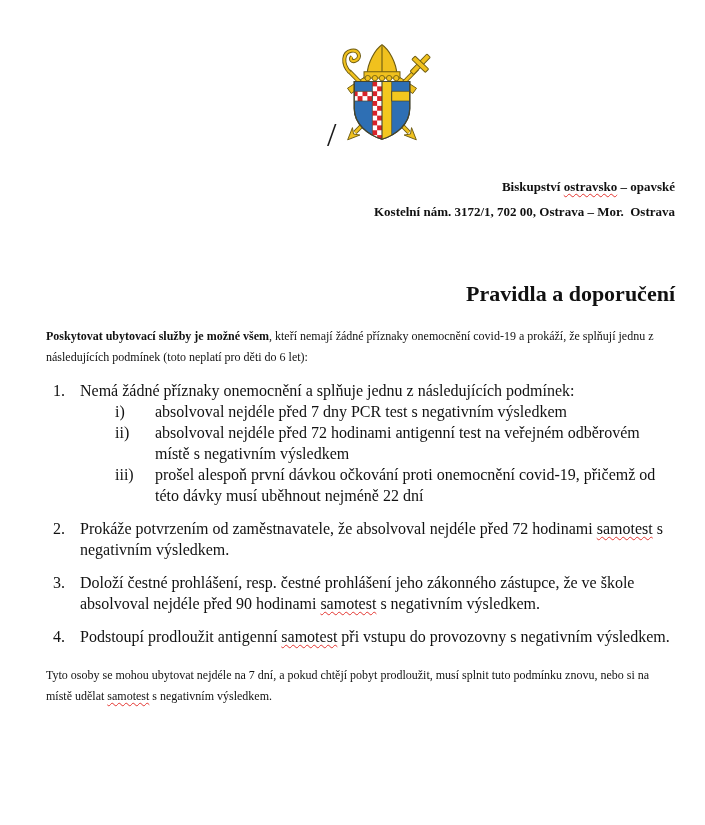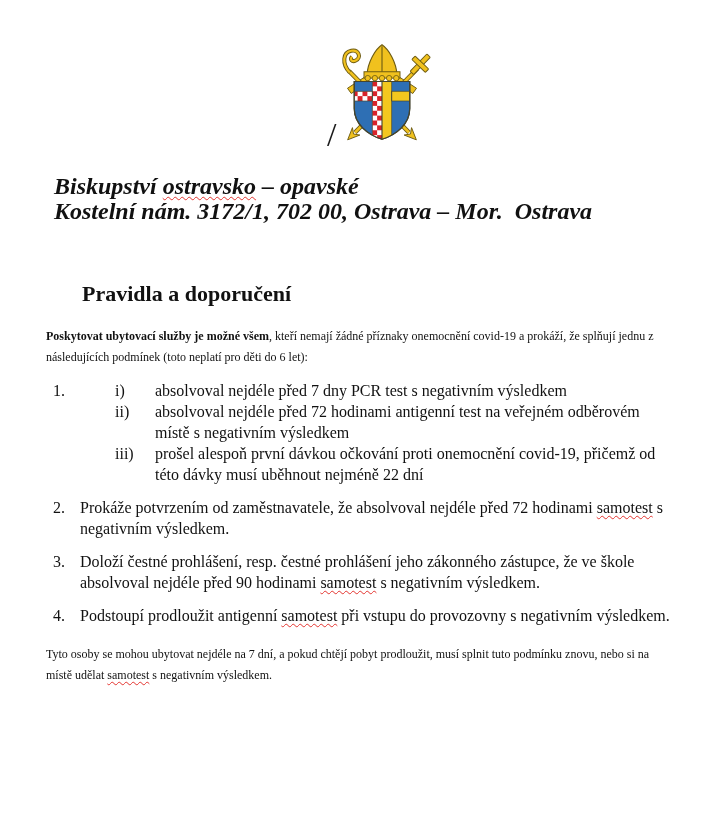--- a/index.html
+++ b/index.html
@@ -7,24 +7,24 @@
     width:705px;height:825px;background:#ffffff;overflow:hidden;
     font-family:"Liberation Serif","DejaVu Serif",serif;color:#111;
     position:relative;
   }
   .content{padding:0 30px}
   
   .crest-row{position:relative;height:172px}
   .crest{position:absolute;left:292px;top:42px}
   .slash{position:absolute;left:297px;top:118px;font-size:34px;line-height:34px;color:#1a1a1a}
   
-  .org-header{text-align:left;padding-left:24px;font-weight:bold;font-style:italic;
-    font-size:24px;line-height:25px;margin-top:2px}
+  .org-header{text-align:right;padding-left:24px;font-weight:bold;
+    font-size:13px;line-height:25px;margin-top:2px}
   
-  .title{text-align:left;padding-left:52px;font-size:22px;font-weight:bold;
+  .title{text-align:right;padding-left:52px;font-size:22px;font-weight:bold;
     margin:56px 0 0;line-height:28px}
   
   .intro,.closing{font-size:12px;line-height:21px;margin:18px 16px 0}
   .rules{list-style:none;margin:12px 0 0;padding:0;font-size:16px;line-height:21px}
   .rule{display:flex;margin:0 0 12px 0}
   .rule-num{flex:0 0 27px;margin-left:23px}
   .rule-body{flex:1}
   .subrule{display:flex}
   .sub-label{flex:0 0 40px;margin-left:35px}
   .sub-text{flex:1}
@@ -124,20 +124,21 @@
 
   <h1 class="title">Pravidla a doporučení</h1>
 
   <p class="intro"><b>Poskytovat ubytovací služby je možné všem</b><span>, kteří nemají žádné příznaky onemocnění covid-19 a prokáží, že splňují jednu z následujících podmínek (toto neplatí pro děti do 6 let):</span></p>
 
   <ol class="rules">
 
     <li class="rule">
       <span class="rule-num">1.</span>
       <div class="rule-body">
+        <div>Nemá žádné příznaky onemocnění a splňuje jednu z následujících podmínek:</div>
         <div>
           <div class="subrule">
             <span class="sub-label">i)</span>
             <span class="sub-text">absolvoval nejdéle před 7 dny PCR test s negativním výsledkem</span>
           </div>
           <div class="subrule">
             <span class="sub-label">ii)</span>
             <span class="sub-text">absolvoval nejdéle před 72 hodinami antigenní test na veřejném odběrovém místě s negativním výsledkem</span>
           </div>
           <div class="subrule">

